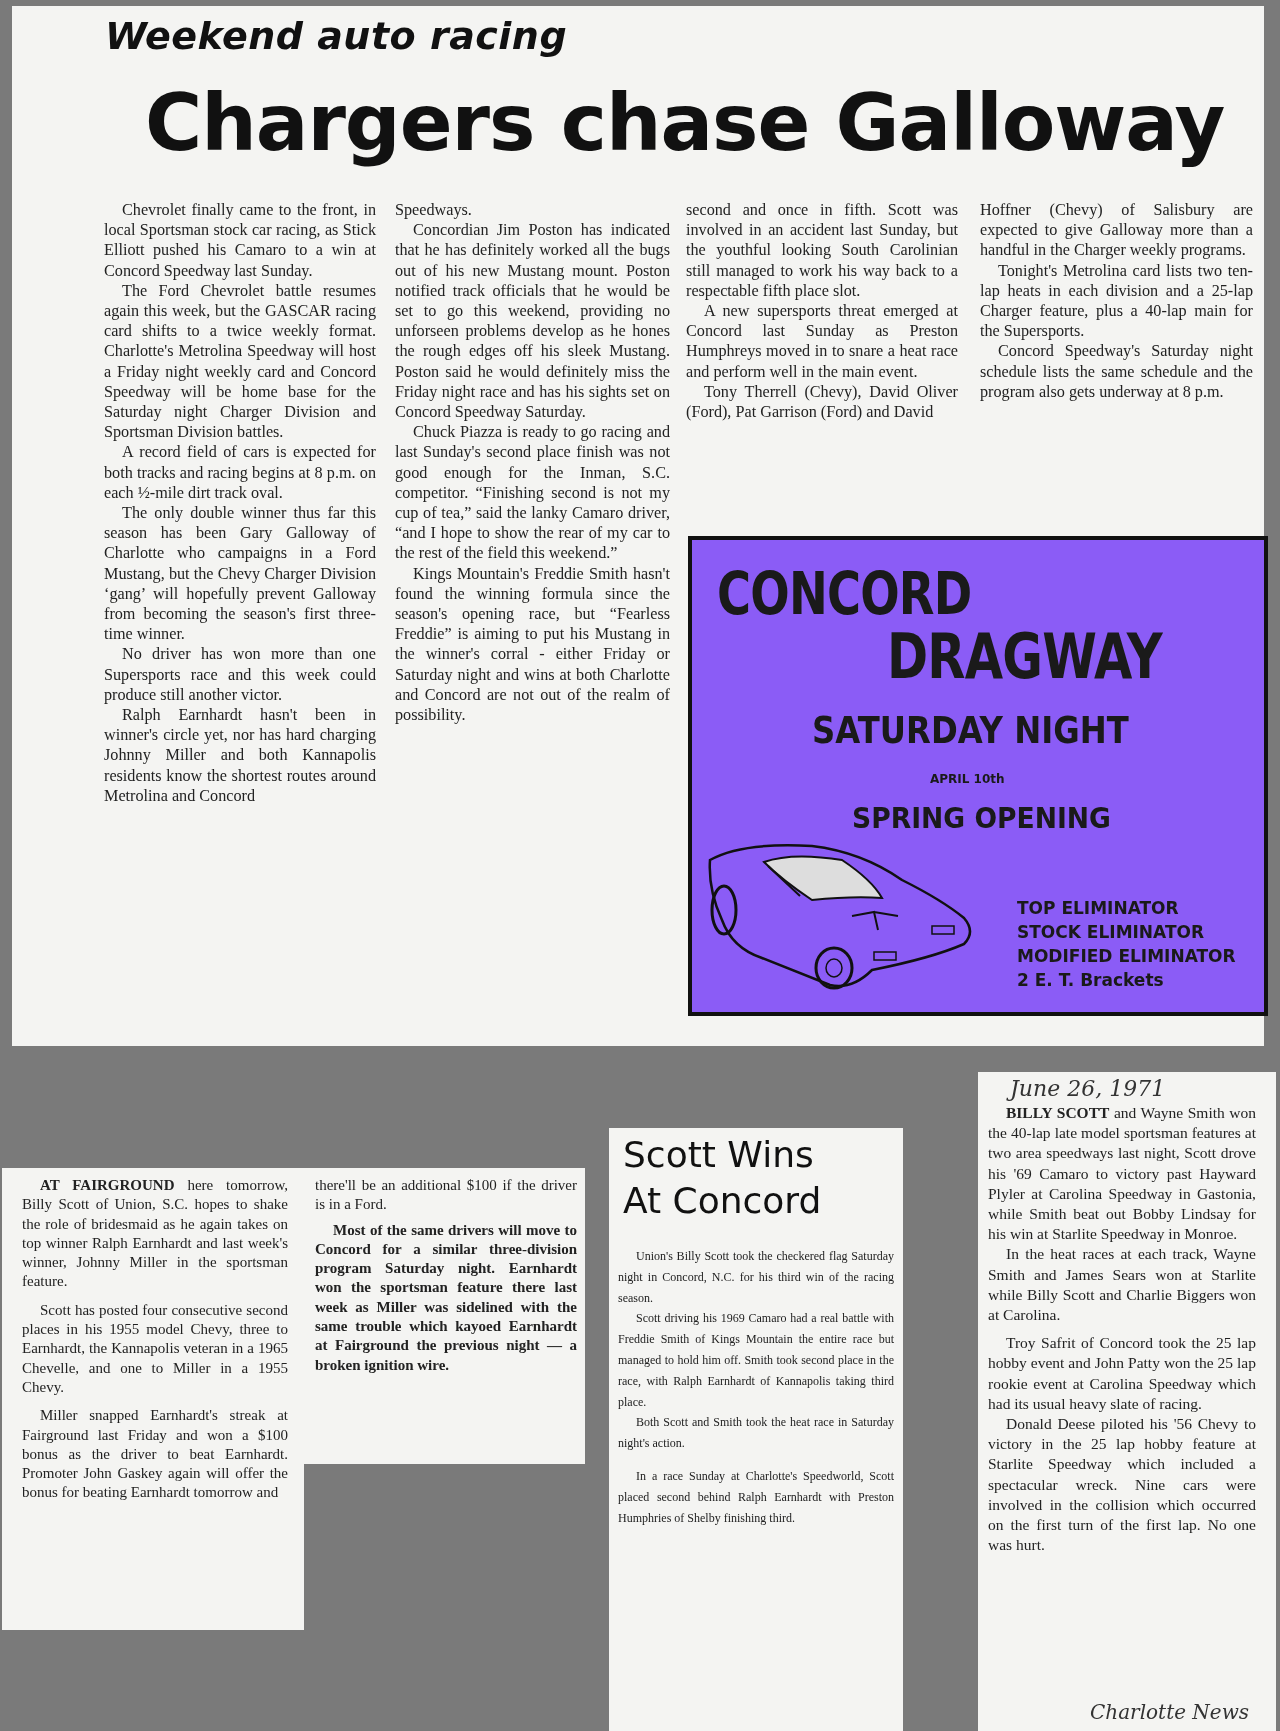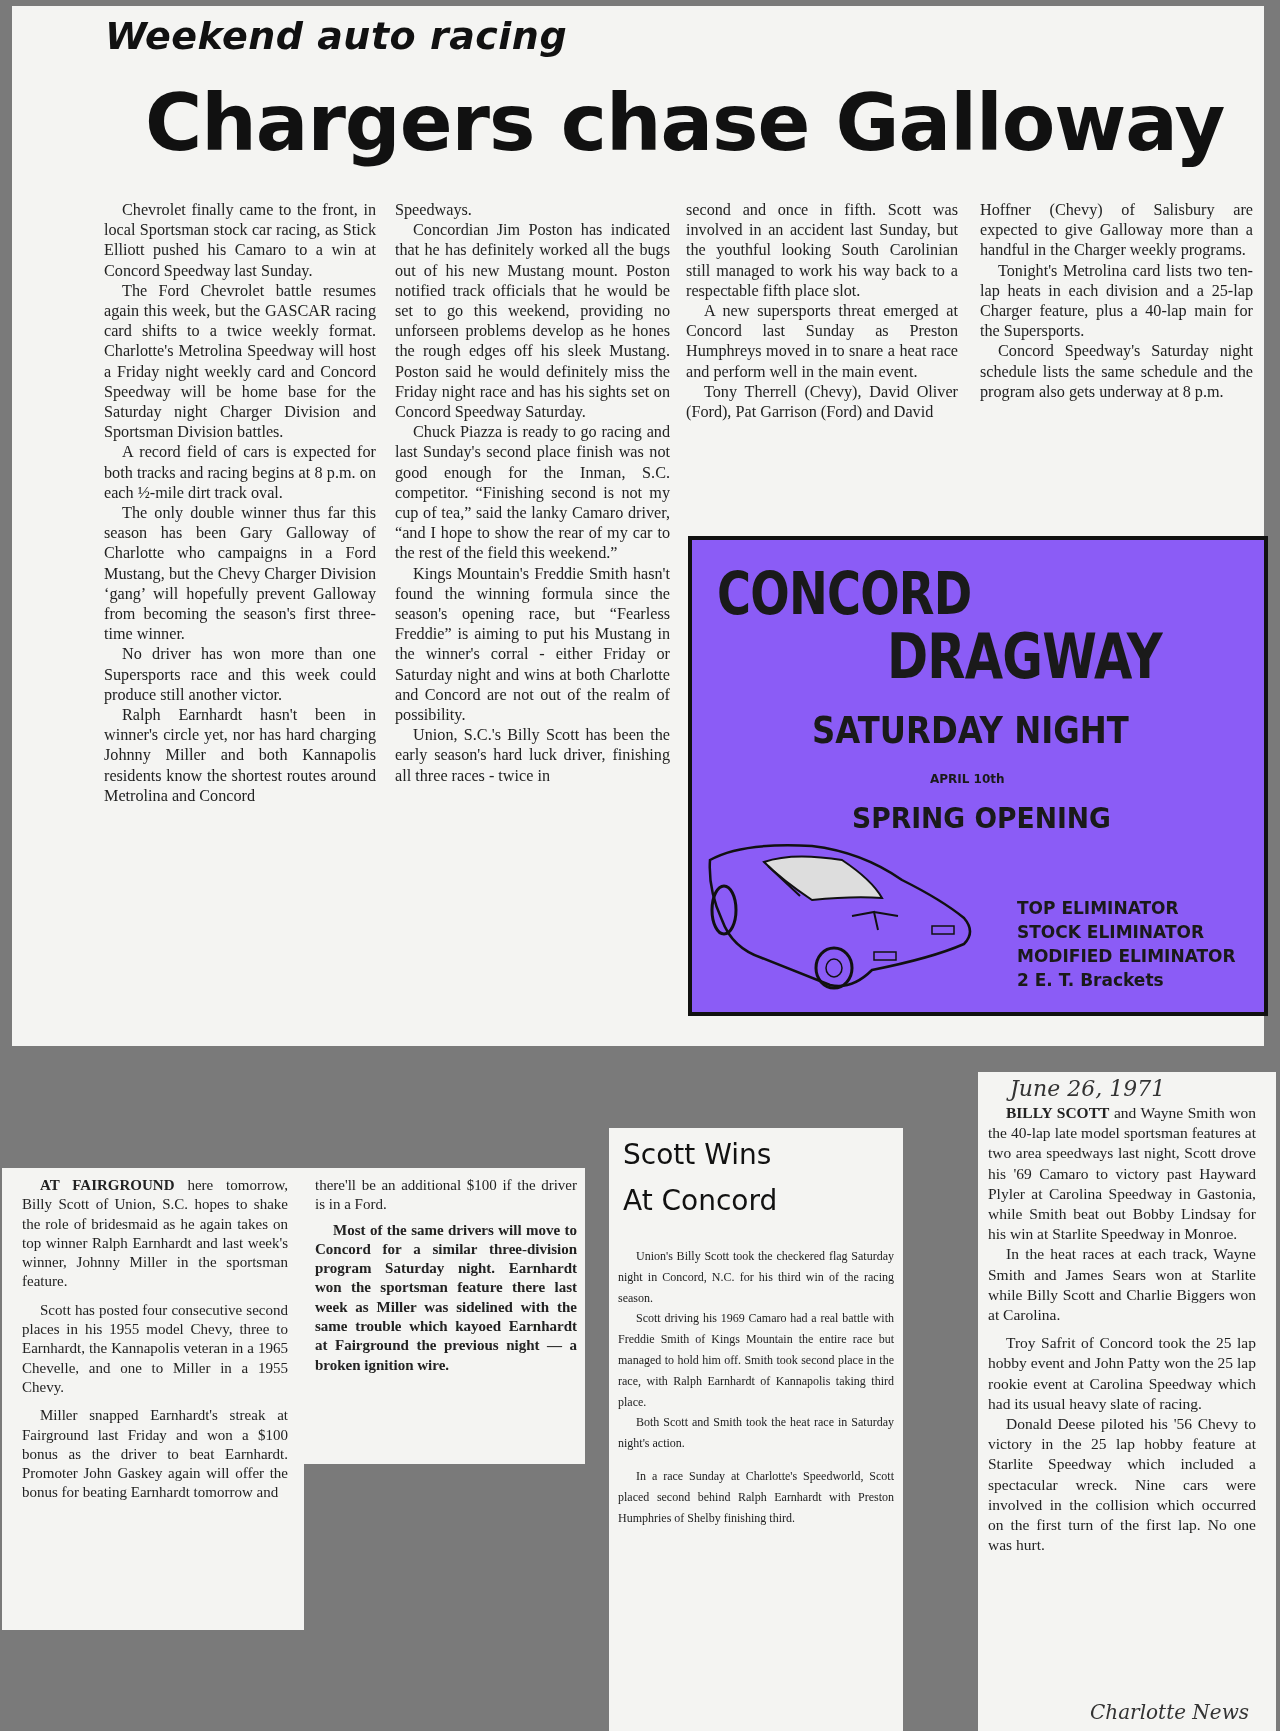--- a/index.html
+++ b/index.html
@@ -16,21 +16,21 @@
   .kicker { position:absolute; left:105px; top:14px; font-family:"DejaVu Sans", sans-serif; font-style:italic; font-weight:bold; font-size:38px; letter-spacing:0.5px; color:#111; }
   .headline { position:absolute; left:145px; top:78px; font-family:"DejaVu Sans", sans-serif; font-weight:bold; font-size:78px; letter-spacing:-1px; color:#111; white-space:nowrap; }
   .ad { position:absolute; left:688px; top:536px; width:580px; height:480px; border:4px solid #111; box-sizing:border-box; background:#8b5cf6; }
   .ad .l1 { position:absolute; left:25px; top:20px; font-family:"DejaVu Sans", sans-serif; font-size:58px; font-weight:bold; transform:scaleX(0.8); transform-origin:left; letter-spacing:-1px; }
   .ad .l2 { position:absolute; left:195px; top:80px; font-family:"DejaVu Sans", sans-serif; font-size:62px; font-weight:bold; transform:scaleX(0.8); transform-origin:left; letter-spacing:-1px; }
   .ad .l3 { position:absolute; left:120px; top:168px; font-family:"DejaVu Sans", sans-serif; font-size:38px; font-weight:bold; transform:scaleX(0.85); transform-origin:left; }
   .ad .l4 { position:absolute; left:238px; top:232px; font-family:"DejaVu Sans", sans-serif; font-size:12px; font-weight:bold; }
   .ad .l5 { position:absolute; left:160px; top:262px; font-family:"DejaVu Sans", sans-serif; font-size:28px; font-weight:bold; transform:scaleX(0.95); transform-origin:left; }
   .ad .cats { position:absolute; left:325px; top:356px; font-family:"DejaVu Sans", sans-serif; font-size:17px; font-weight:bold; line-height:24px; }
   .ad .car { position:absolute; left:10px; top:300px; }
-  .sc-title { position:absolute; font-family:"DejaVu Sans", sans-serif; font-size:28px; line-height:46px; color:#111; }
+  .sc-title { position:absolute; font-family:"DejaVu Sans", sans-serif; font-size:36px; line-height:46px; color:#111; }
   .hand { font-family:"DejaVu Serif", serif; font-style:italic; color:#333; }
 </style>
 </head>
 <body>
 
 <div class="clip" style="left:12px;top:6px;width:1252px;height:1040px;"></div>
 <div class="kicker">Weekend auto racing</div>
 <div class="headline">Chargers chase Galloway</div>
 
 <div class="col" style="left:104px;top:200px;width:272px;">
@@ -39,21 +39,20 @@
   <p>A record field of cars is expected for both tracks and racing begins at 8 p.m. on each ½-mile dirt track oval.</p>
   <p>The only double winner thus far this season has been Gary Galloway of Charlotte who campaigns in a Ford Mustang, but the Chevy Charger Division ‘gang’ will hopefully prevent Galloway from becoming the season's first three-time winner.</p>
   <p>No driver has won more than one Supersports race and this week could produce still another victor.</p>
   <p>Ralph Earnhardt hasn't been in winner's circle yet, nor has hard charging Johnny Miller and both Kannapolis residents know the shortest routes around Metrolina and Concord</p>
 </div>
 <div class="col" style="left:395px;top:200px;width:275px;">
   <p class="cont">Speedways.</p>
   <p>Concordian Jim Poston has indicated that he has definitely worked all the bugs out of his new Mustang mount. Poston notified track officials that he would be set to go this weekend, providing no unforseen problems develop as he hones the rough edges off his sleek Mustang. Poston said he would definitely miss the Friday night race and has his sights set on Concord Speedway Saturday.</p>
   <p>Chuck Piazza is ready to go racing and last Sunday's second place finish was not good enough for the Inman, S.C. competitor. “Finishing second is not my cup of tea,” said the lanky Camaro driver, “and I hope to show the rear of my car to the rest of the field this weekend.”</p>
   <p>Kings Mountain's Freddie Smith hasn't found the winning formula since the season's opening race, but “Fearless Freddie” is aiming to put his Mustang in the winner's corral - either Friday or Saturday night and wins at both Charlotte and Concord are not out of the realm of possibility.</p>
-  <p>Union, S.C.'s Billy Scott has been the early season's hard luck driver, finishing all three races - twice in</p>
 </div>
 <div class="col" style="left:686px;top:200px;width:272px;">
   <p class="cont">second and once in fifth. Scott was involved in an accident last Sunday, but the youthful looking South Carolinian still managed to work his way back to a respectable fifth place slot.</p>
   <p>A new supersports threat emerged at Concord last Sunday as Preston Humphreys moved in to snare a heat race and perform well in the main event.</p>
   <p>Tony Therrell (Chevy), David Oliver (Ford), Pat Garrison (Ford) and David</p>
 </div>
 <div class="col" style="left:980px;top:200px;width:273px;">
   <p class="cont">Hoffner (Chevy) of Salisbury are expected to give Galloway more than a handful in the Charger weekly programs.</p>
   <p>Tonight's Metrolina card lists two ten-lap heats in each division and a 25-lap Charger feature, plus a 40-lap main for the Supersports.</p>
   <p>Concord Speedway's Saturday night schedule lists the same schedule and the program also gets underway at 8 p.m.</p>

